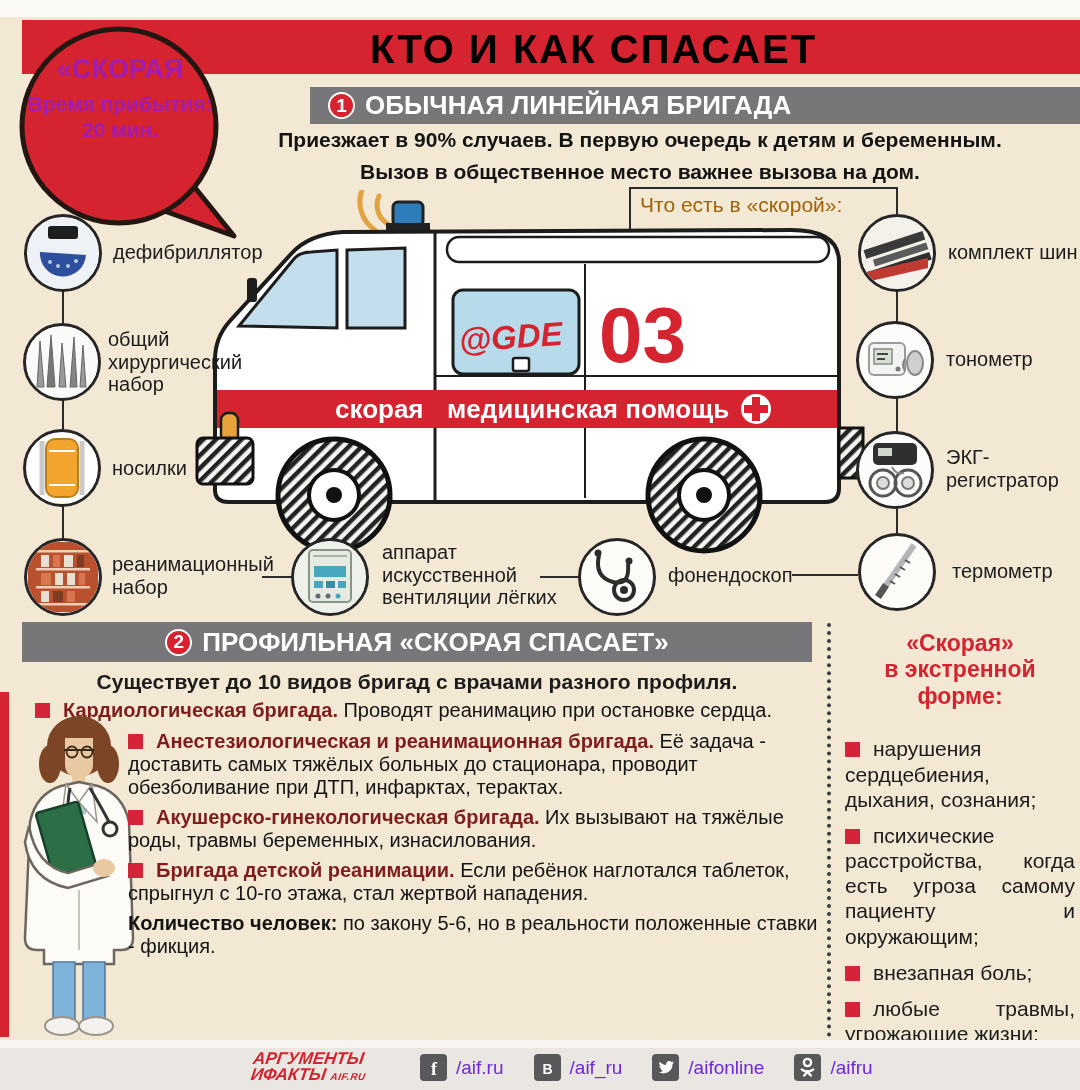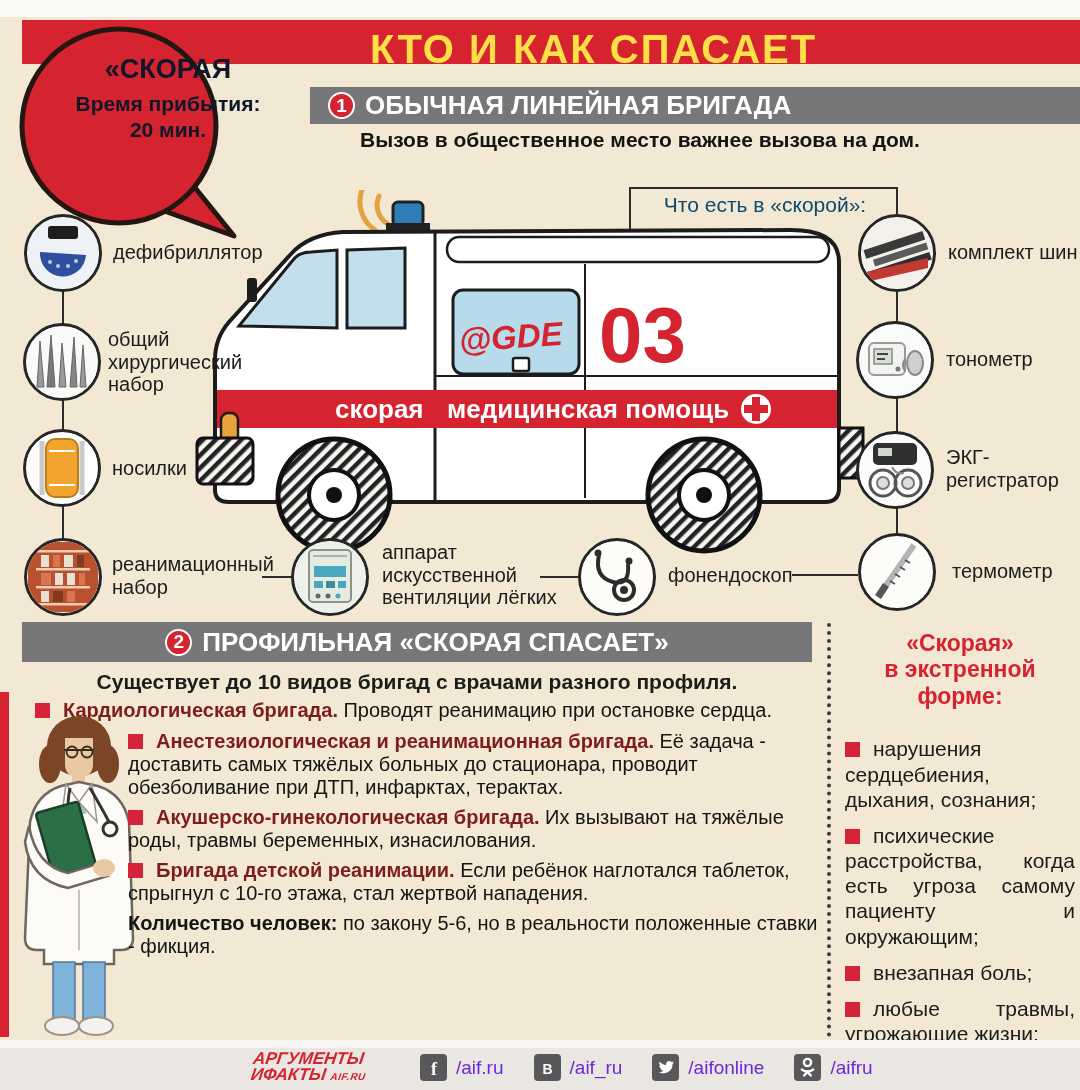--- a/index.html
+++ b/index.html
@@ -1,37 +1,37 @@
 <!DOCTYPE html>
 <html><head>
 <meta charset="utf-8">
 <style>
   html,body{margin:0;padding:0;background:#fff;}
   .canvas{position:relative;width:1080px;height:1090px;overflow:hidden;
           background:#f2e8d3;font-family:"Liberation Sans",sans-serif;color:#1c1c1c;}
   .abs{position:absolute;}
   
   .topstrip{left:0;top:0;width:1080px;height:17px;background:#fbfaf7;}
-  .banner{left:22px;top:20px;width:1058px;height:44px;background:#d5232f;
-          color:#fde047;font-weight:bold;font-size:40px;letter-spacing:2px;
+  .banner{left:22px;top:20px;width:1058px;height:54px;background:#d5232f;
+          color:#000000;font-weight:bold;font-size:40px;letter-spacing:2px;
           line-height:58px;padding-left:348px;box-sizing:border-box;}
   .graybar{background:#77777a;color:#fff;font-weight:bold;font-size:26px;
            display:flex;align-items:center;}
   .bar1{left:310px;top:87px;width:770px;height:37px;padding-left:18px;box-sizing:border-box;}
   .bar2{left:22px;top:622px;width:790px;height:40px;justify-content:center;}
   .badge{display:inline-flex;width:27px;height:27px;border-radius:50%;background:#d5232f;
          border:2px solid #fff;color:#fff;font-size:19px;font-weight:bold;
          align-items:center;justify-content:center;margin-right:10px;flex:0 0 auto;box-sizing:border-box;}
-  .bubble-text{left:25px;top:55px;width:190px;text-align:center;color:#0f172a;font-weight:bold;margin-left:48px;}
+  .bubble-text{left:25px;top:55px;width:190px;text-align:center;color:#a21caf;font-weight:bold;}
   .bubble-text .big{font-size:27px;line-height:1.08;}
   .bubble-text .small{font-size:21px;line-height:1.15;margin-top:8px;}
   .bubble-text .small2{font-size:21px;line-height:1.15;margin-top:2px;}
   .intro{left:230px;top:124px;width:820px;text-align:center;font-weight:bold;
          font-size:21px;line-height:1.5;color:#141414;}
-  .caption{left:640px;top:193px;width:250px;text-align:center;font-size:21px;color:#0c4a6e;}
+  .caption{left:640px;top:193px;width:250px;font-size:21px;color:#a16207;}
   .line{background:#2b2b2b;}
   .connector-dot{width:12px;height:12px;border-radius:50%;background:#f2e8d3;border:2.5px solid #262626;box-sizing:border-box;}
   .equip-circle{width:78px;height:78px;border-radius:50%;border:3px solid #262626;background:#fff;
                 overflow:hidden;box-sizing:border-box;display:flex;align-items:center;justify-content:center;}
   .equip-label{font-size:20px;line-height:1.13;white-space:pre-line;color:#1c1c1c;}
   
   .s2intro{left:22px;top:670px;width:790px;text-align:center;font-weight:bold;font-size:21px;}
   .s2item{font-size:20px;line-height:1.15;color:#141414;}
   .s2item .lead{color:#7f1d1d;font-weight:bold;}
   .s2item .boldlead{font-weight:bold;color:#141414;}
@@ -74,20 +74,21 @@
     <path d="M186,170 L228,222 L150,194 Z" fill="#d5232f" stroke="#241712" stroke-width="5" stroke-linejoin="round"></path>
     <circle cx="113" cy="112" r="97" fill="#d5232f" stroke="#241712" stroke-width="5"></circle>
   </svg>
   <div class="abs bubble-text">
     <div class="big">«СКОРАЯ</div>
     <div class="small">Время прибытия:</div>
     <div class="small2">20 мин.</div>
   </div>
 
   <div class="abs intro">
+    <div>Приезжает в 90% случаев. В первую очередь к детям и беременным.</div>
     <div>Вызов в общественное место важнее вызова на дом.</div>
   </div>
 
   <div class="abs line" style="left:62px;top:253px;width:2px;height:324px"></div>
   <div class="abs line" style="left:896px;top:187px;width:2px;height:385px"></div>
   <div class="abs line" style="left:630px;top:187px;width:267px;height:2px"></div>
   <div class="abs line" style="left:629px;top:187px;width:2px;height:44px"></div>
   <div class="abs connector-dot" style="left:624px;top:230px"></div>
   <div class="abs line" style="left:262px;top:576px;width:30px;height:2px"></div>
   <div class="abs line" style="left:540px;top:576px;width:38px;height:2px"></div>

